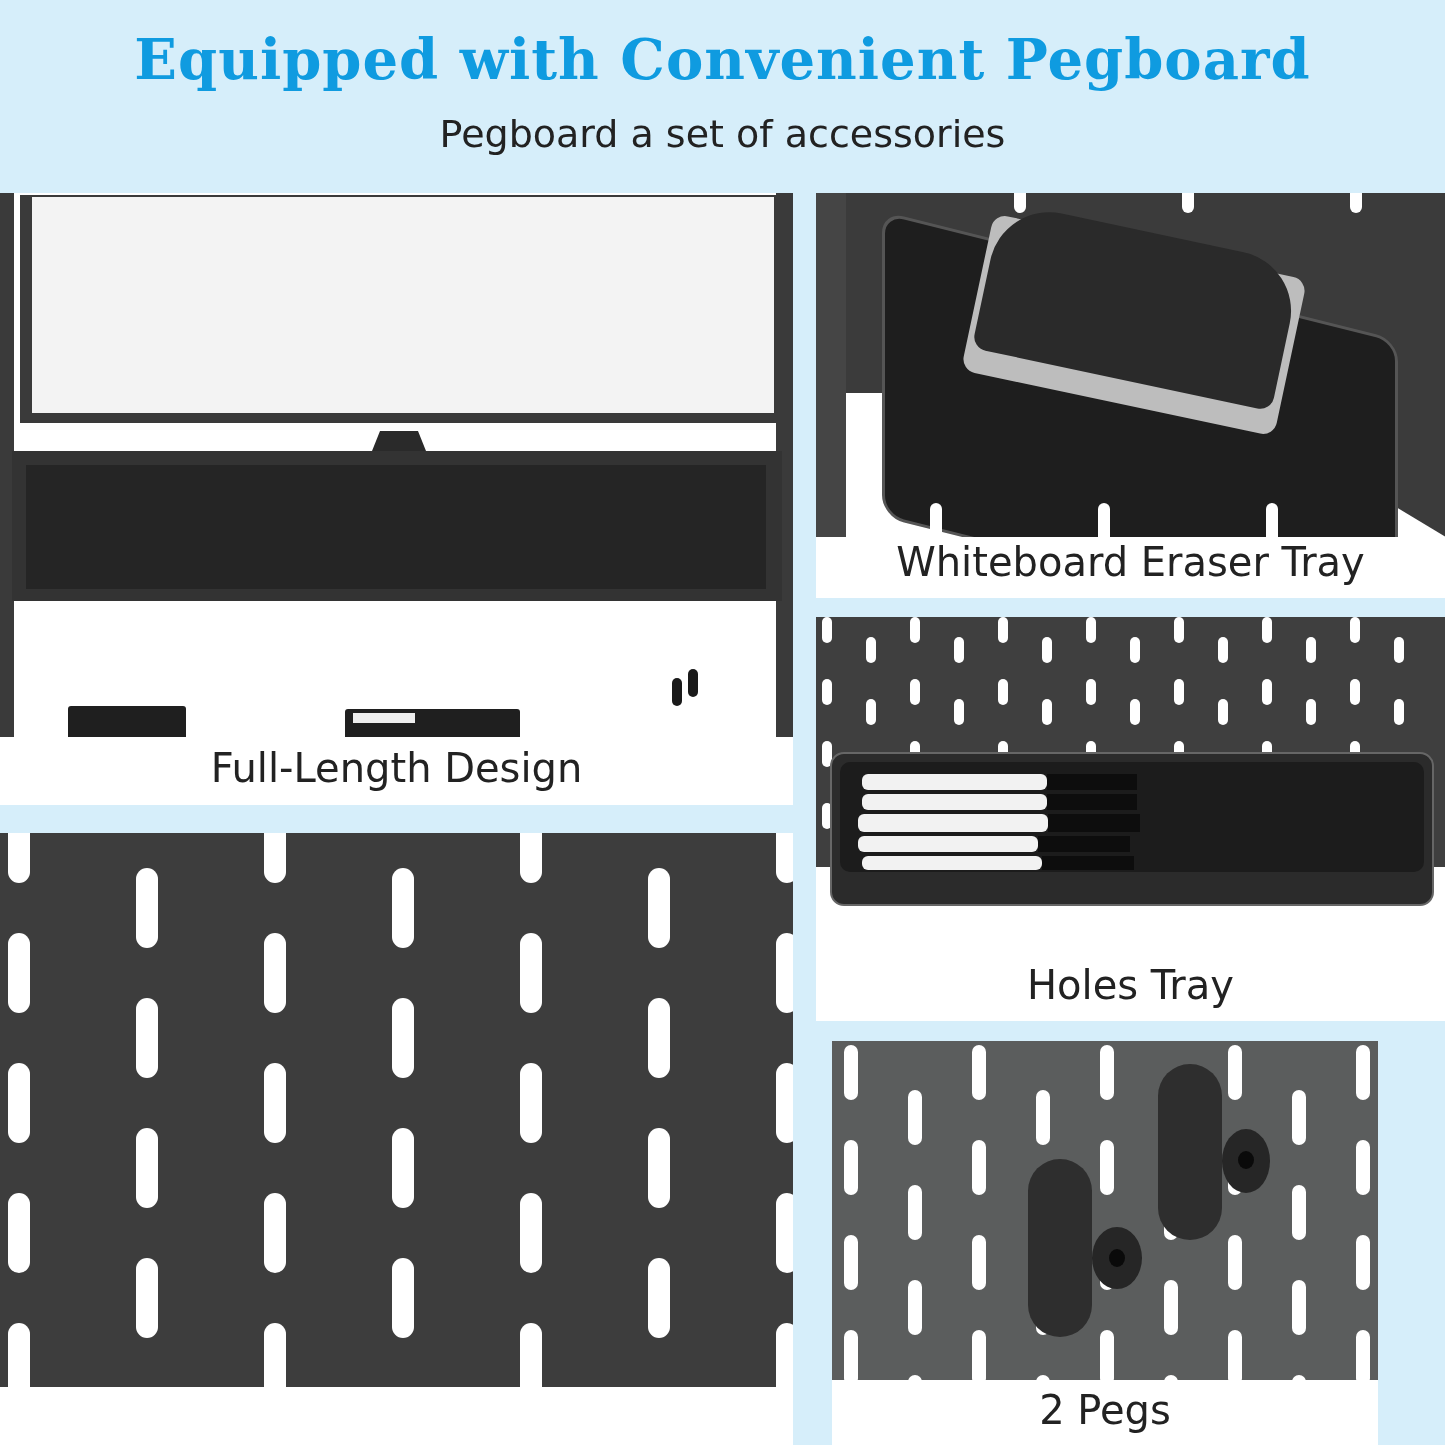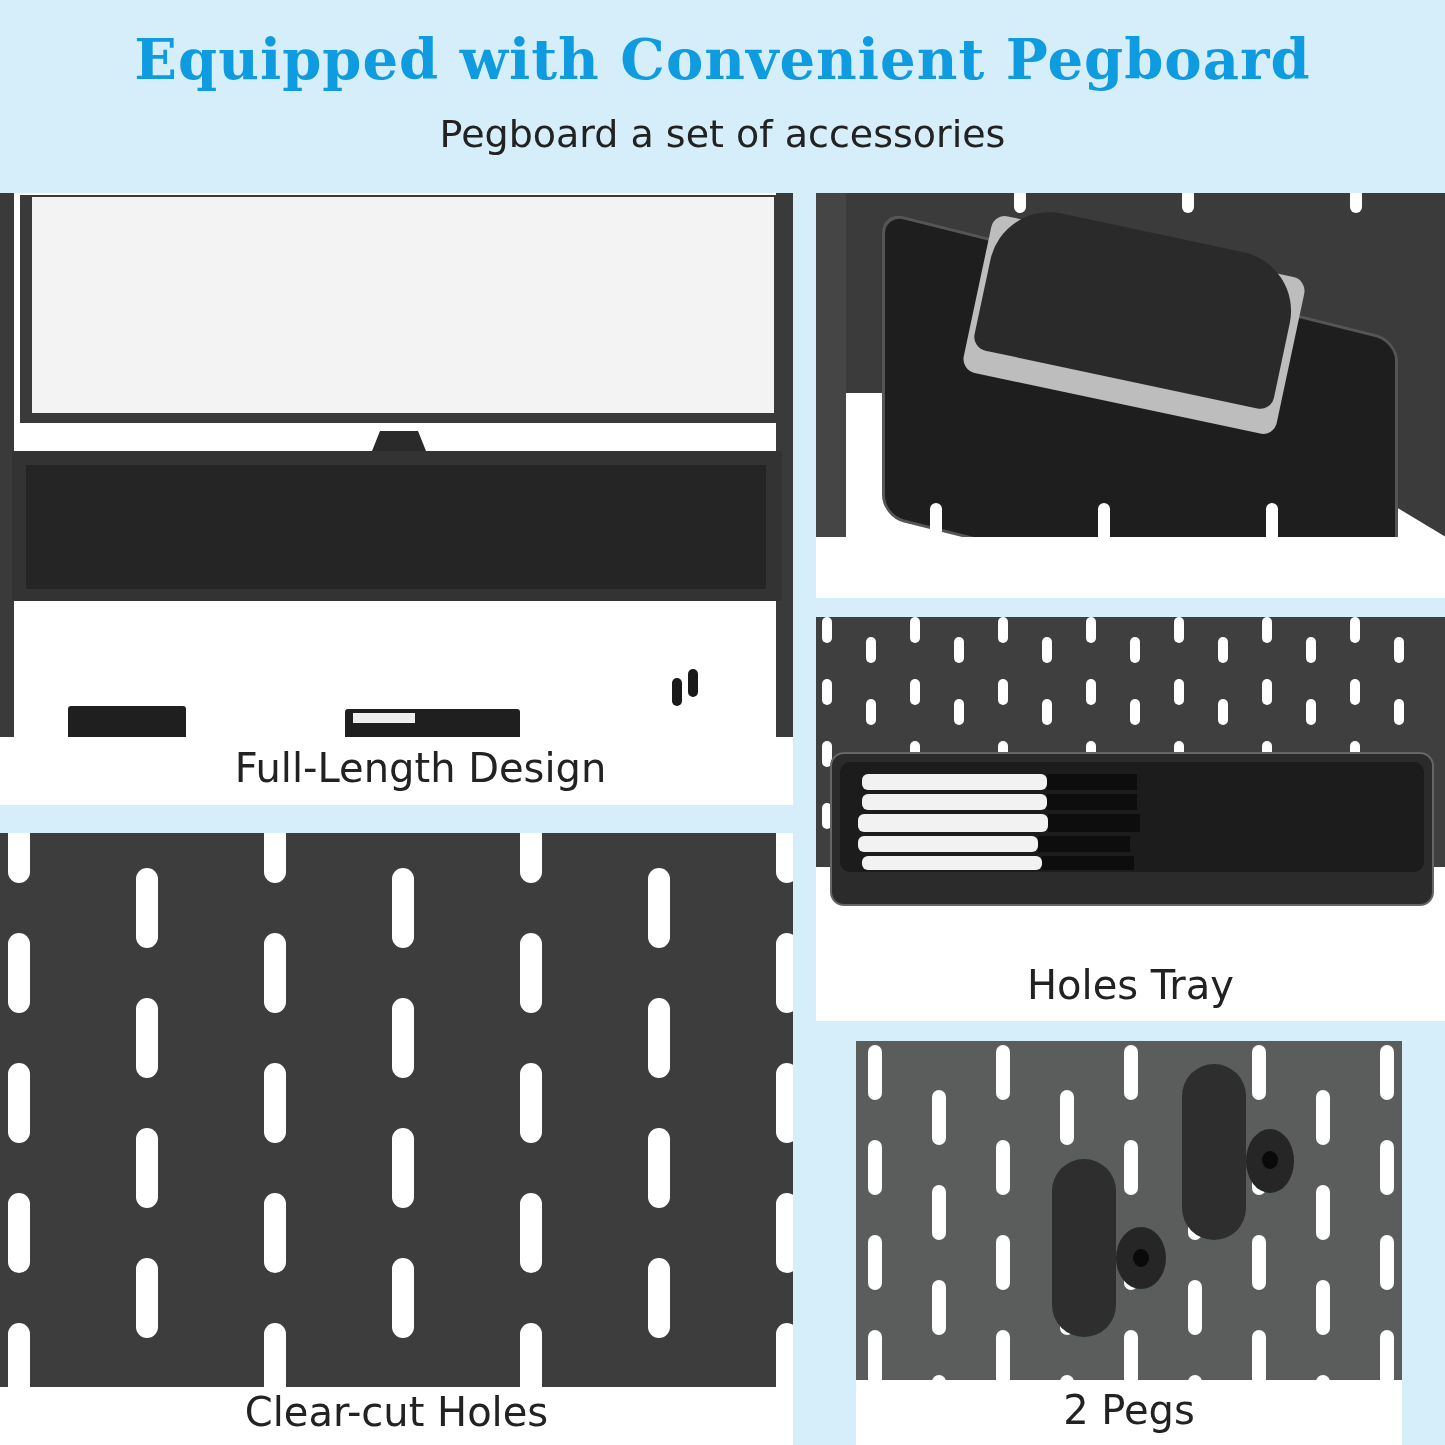--- a/index.html
+++ b/index.html
@@ -298,21 +298,21 @@
         <div class="slot" style="left: 694.4px; top: 72px; width: 3px; height: 10px; border-radius: 1.5px;"></div>
       </div>
 
     <div class="abs" style="left:68px;top:513px;width:118px;height:34px;background:#1f1f1f;border-radius:3px;"></div>
     <div class="abs" style="left:345px;top:516px;width:175px;height:32px;background:#1f1f1f;border-radius:3px;">
       <div class="abs" style="left:8px;top:4px;width:62px;height:10px;background:#eee;"></div>
     </div>
     <div class="abs" style="left:672px;top:485px;width:10px;height:28px;background:#1a1a1a;border-radius:5px;"></div>
     <div class="abs" style="left:688px;top:476px;width:10px;height:28px;background:#1a1a1a;border-radius:5px;"></div>
   </div>
-  <div class="label" style="top:552px;padding-left:24px;">Full-Length Design</div>
+  <div class="label" style="top:552px;">Full-Length Design</div>
 </div>
 
 <div class="panel" style="left:0;top:833px;width:793px;height:612px;">
   <div class="img" id="pb2" style="width:793px;height:554px;background:#3d3d3d;">
       <div class="slot" style="left: 8px; top: -30px; width: 22px; height: 80px; border-radius: 11px;"></div>
       <div class="slot" style="left: 8px; top: 100px; width: 22px; height: 80px; border-radius: 11px;"></div>
       <div class="slot" style="left: 8px; top: 230px; width: 22px; height: 80px; border-radius: 11px;"></div>
       <div class="slot" style="left: 8px; top: 360px; width: 22px; height: 80px; border-radius: 11px;"></div>
       <div class="slot" style="left: 8px; top: 490px; width: 22px; height: 80px; border-radius: 11px;"></div>
       <div class="slot" style="left: 136px; top: 35px; width: 22px; height: 80px; border-radius: 11px;"></div>
@@ -336,38 +336,38 @@
       <div class="slot" style="left: 648px; top: 35px; width: 22px; height: 80px; border-radius: 11px;"></div>
       <div class="slot" style="left: 648px; top: 165px; width: 22px; height: 80px; border-radius: 11px;"></div>
       <div class="slot" style="left: 648px; top: 295px; width: 22px; height: 80px; border-radius: 11px;"></div>
       <div class="slot" style="left: 648px; top: 425px; width: 22px; height: 80px; border-radius: 11px;"></div>
       <div class="slot" style="left: 776px; top: -30px; width: 22px; height: 80px; border-radius: 11px;"></div>
       <div class="slot" style="left: 776px; top: 100px; width: 22px; height: 80px; border-radius: 11px;"></div>
       <div class="slot" style="left: 776px; top: 230px; width: 22px; height: 80px; border-radius: 11px;"></div>
       <div class="slot" style="left: 776px; top: 360px; width: 22px; height: 80px; border-radius: 11px;"></div>
       <div class="slot" style="left: 776px; top: 490px; width: 22px; height: 80px; border-radius: 11px;"></div>
     </div>
-  <div class="label" style="top:556px;">Clear-cut Holes</div>
 </div>
 
 <div class="panel" style="left:816px;top:193px;width:629px;height:405px;">
   <div class="img" id="pb3" style="width:629px;height:344px;background:#3b3b3b;">
     <div class="abs" style="left:0;top:0;width:30px;height:344px;background:#454545;"></div>
     <div class="abs" style="left:30px;top:200px;width:600px;height:144px;background:#fff;clip-path:polygon(0 0,60% 0,100% 100%,0 100%);"></div>
     <div class="abs" style="left:66px;top:18px;width:510px;height:300px;background:#1e1e1e;border-radius:22px;transform:skewY(14deg);transform-origin:0 0;border:3px solid #555;"></div>
     <div class="abs" style="left:158px;top:52px;width:320px;height:160px;background:#bdbdbd;border-radius:14px;transform:rotate(12deg);">
       <div class="abs" style="left:6px;top:-14px;width:306px;height:150px;background:#2a2a2a;border-radius:60px 60px 14px 14px;"></div>
     </div>
   <div class="slot" style="left: 114px; top: 310px; width: 12px; height: 40px; border-radius: 6px;"></div>
       <div class="slot" style="left: 198px; top: -20px; width: 12px; height: 40px; border-radius: 6px;"></div>
       <div class="slot" style="left: 282px; top: 310px; width: 12px; height: 40px; border-radius: 6px;"></div>
       <div class="slot" style="left: 366px; top: -20px; width: 12px; height: 40px; border-radius: 6px;"></div>
       <div class="slot" style="left: 450px; top: 310px; width: 12px; height: 40px; border-radius: 6px;"></div>
       <div class="slot" style="left: 534px; top: -20px; width: 12px; height: 40px; border-radius: 6px;"></div>
     </div>
+  <div class="label" style="top:346px;">Whiteboard Eraser Tray</div>
 </div>
 
 <div class="panel" style="left:816px;top:617px;width:629px;height:404px;">
   <div class="img" id="pb4" style="width:629px;height:250px;background:#3f3f3f;">
       <div class="slot" style="left: 6px; top: 0px; width: 10px; height: 26px; border-radius: 5px;"></div>
       <div class="slot" style="left: 6px; top: 62px; width: 10px; height: 26px; border-radius: 5px;"></div>
       <div class="slot" style="left: 6px; top: 124px; width: 10px; height: 26px; border-radius: 5px;"></div>
       <div class="slot" style="left: 6px; top: 186px; width: 10px; height: 26px; border-radius: 5px;"></div>
       <div class="slot" style="left: 50px; top: 20px; width: 10px; height: 26px; border-radius: 5px;"></div>
       <div class="slot" style="left: 50px; top: 82px; width: 10px; height: 26px; border-radius: 5px;"></div>
@@ -431,21 +431,21 @@
     <div class="abs" style="left:26px;top:60px;width:190px;height:18px;background:#f2f2f2;border-radius:6px;"></div>
     <div class="abs" style="left:216px;top:60px;width:92px;height:18px;background:#0d0d0d;"></div>
     <div class="abs" style="left:26px;top:82px;width:180px;height:16px;background:#f2f2f2;border-radius:6px;"></div>
     <div class="abs" style="left:206px;top:82px;width:92px;height:16px;background:#0d0d0d;"></div>
     <div class="abs" style="left:30px;top:102px;width:180px;height:14px;background:#f2f2f2;border-radius:6px;"></div>
     <div class="abs" style="left:210px;top:102px;width:92px;height:14px;background:#0d0d0d;"></div>
   </div>
   <div class="label" style="top:345px;">Holes Tray</div>
 </div>
 
-<div class="panel" style="left:856px;top:1041px;width:546px;height:404px;">
+<div class="panel" style="left:832px;top:1041px;width:546px;height:404px;">
   <div class="img" id="pb5" style="width:629px;height:339px;background:#5b5d5d;">
       <div class="slot" style="left: 12px; top: 4px; width: 14px; height: 55px; border-radius: 7px;"></div>
       <div class="slot" style="left: 12px; top: 99px; width: 14px; height: 55px; border-radius: 7px;"></div>
       <div class="slot" style="left: 12px; top: 194px; width: 14px; height: 55px; border-radius: 7px;"></div>
       <div class="slot" style="left: 12px; top: 289px; width: 14px; height: 55px; border-radius: 7px;"></div>
       <div class="slot" style="left: 76px; top: 49px; width: 14px; height: 55px; border-radius: 7px;"></div>
       <div class="slot" style="left: 76px; top: 144px; width: 14px; height: 55px; border-radius: 7px;"></div>
       <div class="slot" style="left: 76px; top: 239px; width: 14px; height: 55px; border-radius: 7px;"></div>
       <div class="slot" style="left: 76px; top: 334px; width: 14px; height: 55px; border-radius: 7px;"></div>
       <div class="slot" style="left: 140px; top: 4px; width: 14px; height: 55px; border-radius: 7px;"></div>

